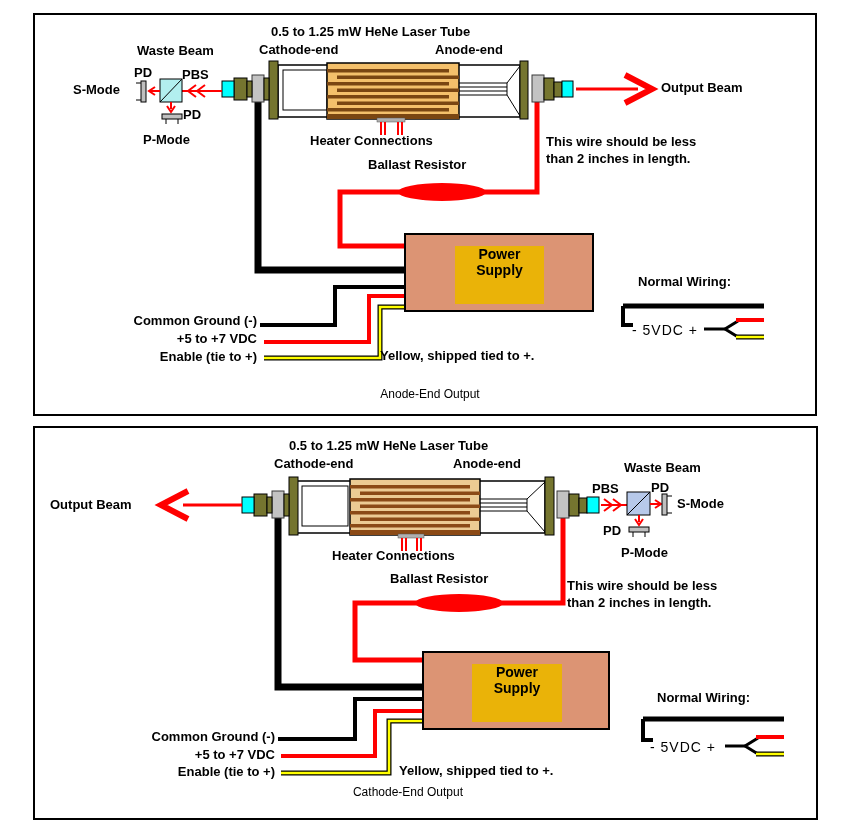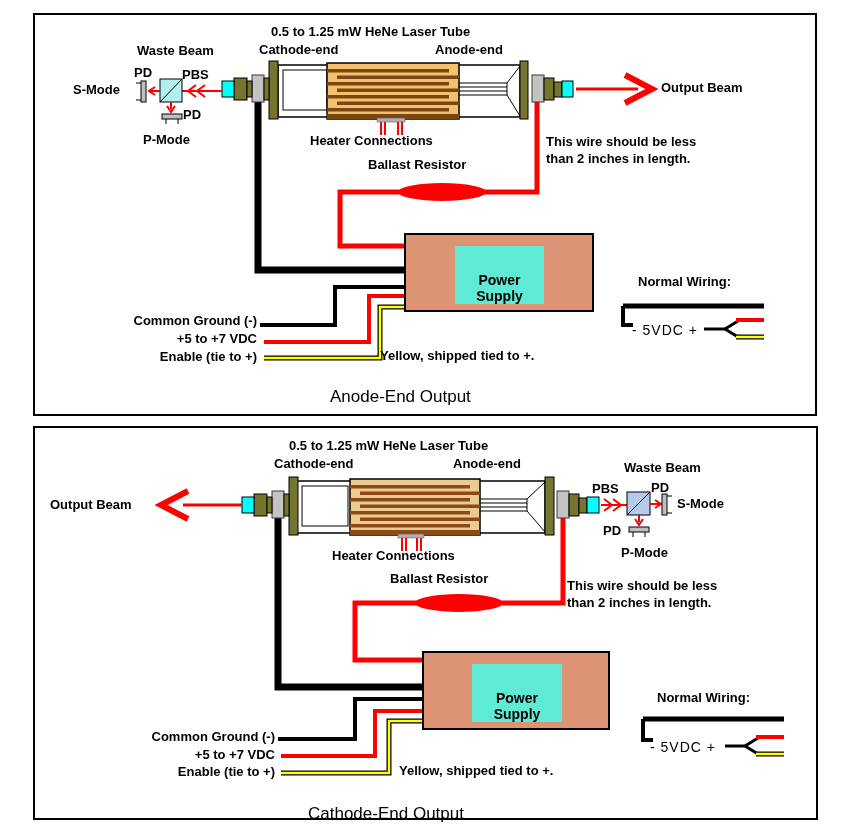--- a/index.html
+++ b/index.html
@@ -4,24 +4,24 @@
 <style>
   html,body{margin:0;padding:0;background:#ffffff;}
   body{width:850px;height:829px;position:relative;font-family:"Liberation Sans",sans-serif;color:#000;}
   .panel{position:absolute;border:2px solid #000;background:#fff;}
   #panel-anode{left:33px;top:13px;width:780px;height:399px;}
   #panel-cathode{left:33px;top:426px;width:781px;height:390px;}
   .panel svg{position:absolute;left:0;top:0;z-index:1;}
   .lbl{position:absolute;z-index:2;font-size:13px;font-weight:bold;white-space:nowrap;line-height:14px;}
   .ctr{}
   .rgt{text-align:right;}
-  .caption{position:absolute;z-index:2;font-size:17px;font-weight:normal;text-align:left;white-space:nowrap;}
+  .caption{position:absolute;z-index:2;font-size:12px;font-weight:normal;text-align:center;white-space:nowrap;}
   .dc-label{position:absolute;z-index:2;font-size:14px;font-weight:normal;white-space:nowrap;letter-spacing:1px;}
   .psu{position:absolute;z-index:2;background:#dc9474;border:2px solid #000;}
-  .psu-white{position:absolute;background:#5eead4;display:flex;flex-direction:column;align-items:center;justify-content:flex-end;}
+  .psu-white{position:absolute;background:#eab308;display:flex;flex-direction:column;align-items:center;justify-content:flex-start;}
   .psu-white div{font-size:14px;font-weight:bold;}
   
   .wire-black{stroke:#000;fill:none;}
   .wire-red{stroke:#f00;fill:none;}
   .wire-yellow{stroke:#ff0;fill:none;}
   .beam{stroke:#f00;fill:none;}
   .olive{fill:#75752f;stroke:#000;stroke-width:1;}
   .collar{fill:#c3c3c3;stroke:#3a3a3a;stroke-width:1;}
   .cyanwin{fill:#00ffff;stroke:#000;stroke-width:1;}
   .tubewhite{fill:#fff;stroke:#000;stroke-width:1.5;}
@@ -246,14 +246,14 @@
   <div class="lbl ctr" style="left:297px;top:121px;width:150px;">Heater Connections</div>
   <div class="lbl ctr" style="left:355px;top:144px;width:155px;">Ballast Resistor</div>
   <div class="lbl" style="left:532px;top:151px;">This wire should be less</div>
   <div class="lbl" style="left:532px;top:168px;">than 2 inches in length.</div>
   <div class="lbl rgt" style="left:40px;top:302px;width:200px;">Common Ground (-)</div>
   <div class="lbl rgt" style="left:40px;top:320px;width:200px;">+5 to +7 VDC</div>
   <div class="lbl rgt" style="left:40px;top:337px;width:200px;">Enable (tie to +)</div>
   <div class="lbl" style="left:364px;top:336px;">Yellow, shipped tied to +.</div>
   <div class="lbl" style="left:622px;top:263px;">Normal Wiring:</div>
   <div class="dc-label" style="left:615px;top:311px;">- 5VDC +</div>
-  <div class="caption" style="left:273px;top:376px;width:200px;">Cathode-End Output</div>
+  <div class="caption" style="left:273px;top:357px;width:200px;">Cathode-End Output</div>
 </div>
 
 </body></html>

